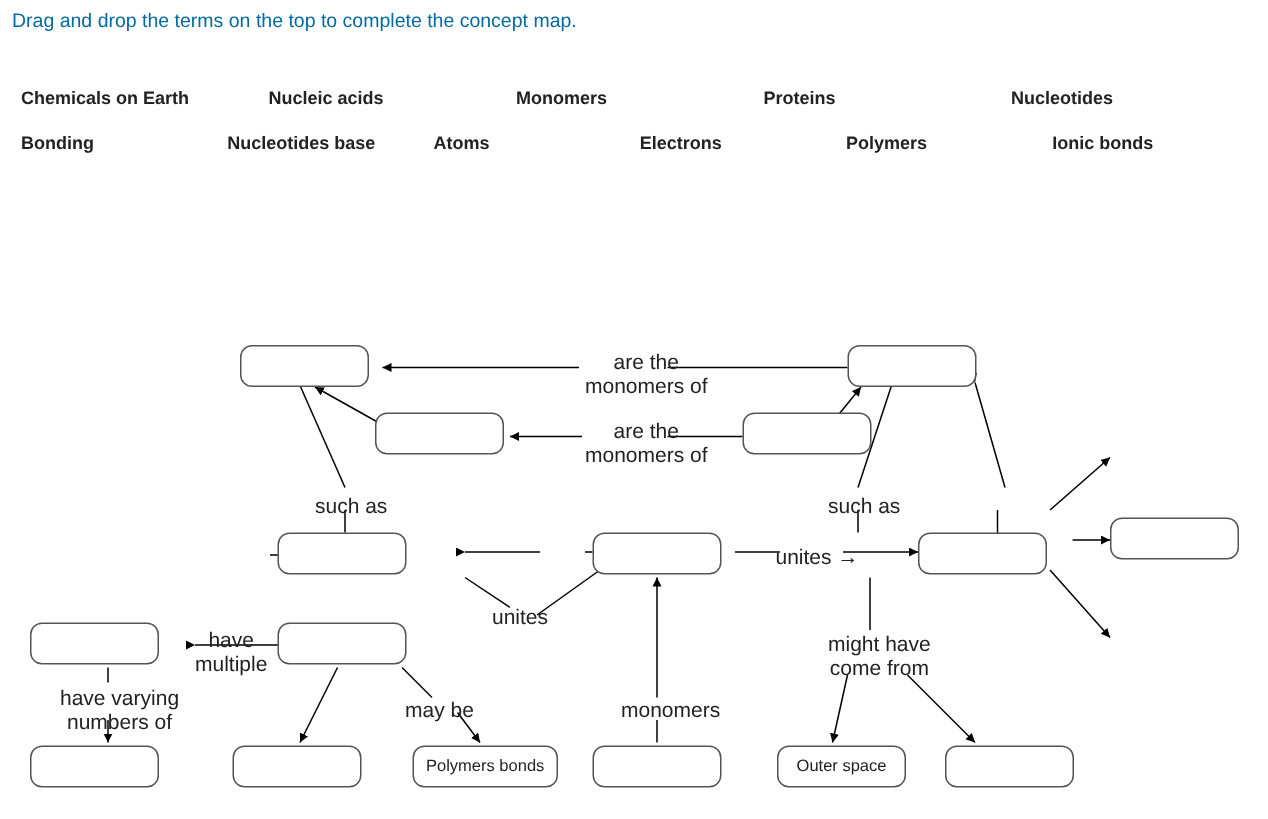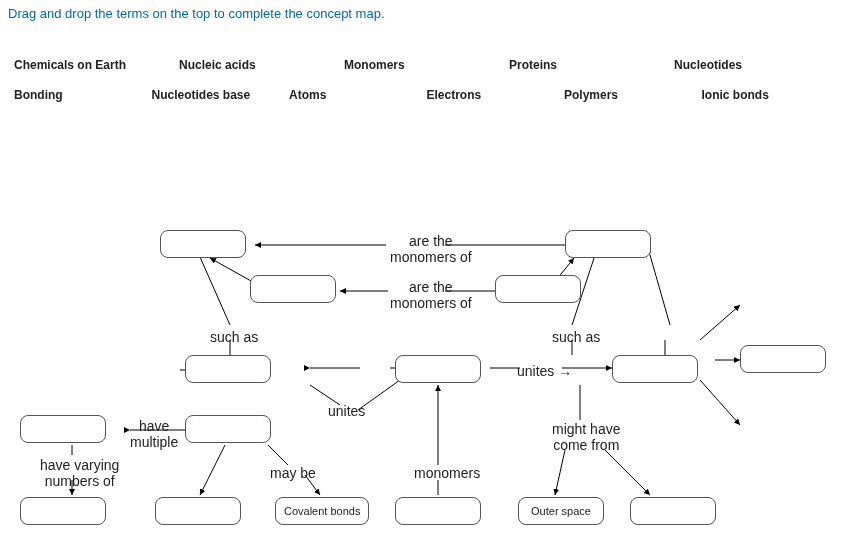--- a/index.html
+++ b/index.html
@@ -87,21 +87,21 @@
 <div class="box" style="left:395px;top:210px"></div>
 <div class="box" style="left:612px;top:210px"></div>
 <div class="box" style="left:185px;top:270px"></div>
 <div class="box" style="left:20px;top:270px"></div>
 <div class="box" style="left:20px;top:352px"></div>
 <div class="box" style="left:155px;top:352px"></div>
 <div class="box" style="left:395px;top:352px"></div>
 <div class="box" style="left:630px;top:352px"></div>
 <div class="box" style="left:740px;top:200px"></div>
 
-<div class="box" style="left:275px;top:352px">Covalent bonds</div>
+<div class="box" style="left:275px;top:352px">Polymers bonds</div>
 <div class="box" style="left:518px;top:352px">Outer space</div>
 
 <div class="lbl" style="left:390px;top:88px">are the<br>monomers of</div>
 <div class="lbl" style="left:390px;top:134px">are the<br>monomers of</div>
 <div class="lbl" style="left:210px;top:184px">such as</div>
 <div class="lbl" style="left:552px;top:184px">such as</div>
 <div class="lbl" style="left:328px;top:258px">unites</div>
 <div class="lbl" style="left: 517px; top: 218px; white-space: nowrap; text-align: right;">unites →</div>
 <div class="lbl" style="left:130px;top:273px">have<br>multiple</div>
 <div class="lbl" style="left:40px;top:312px">have varying<br>numbers of</div>

